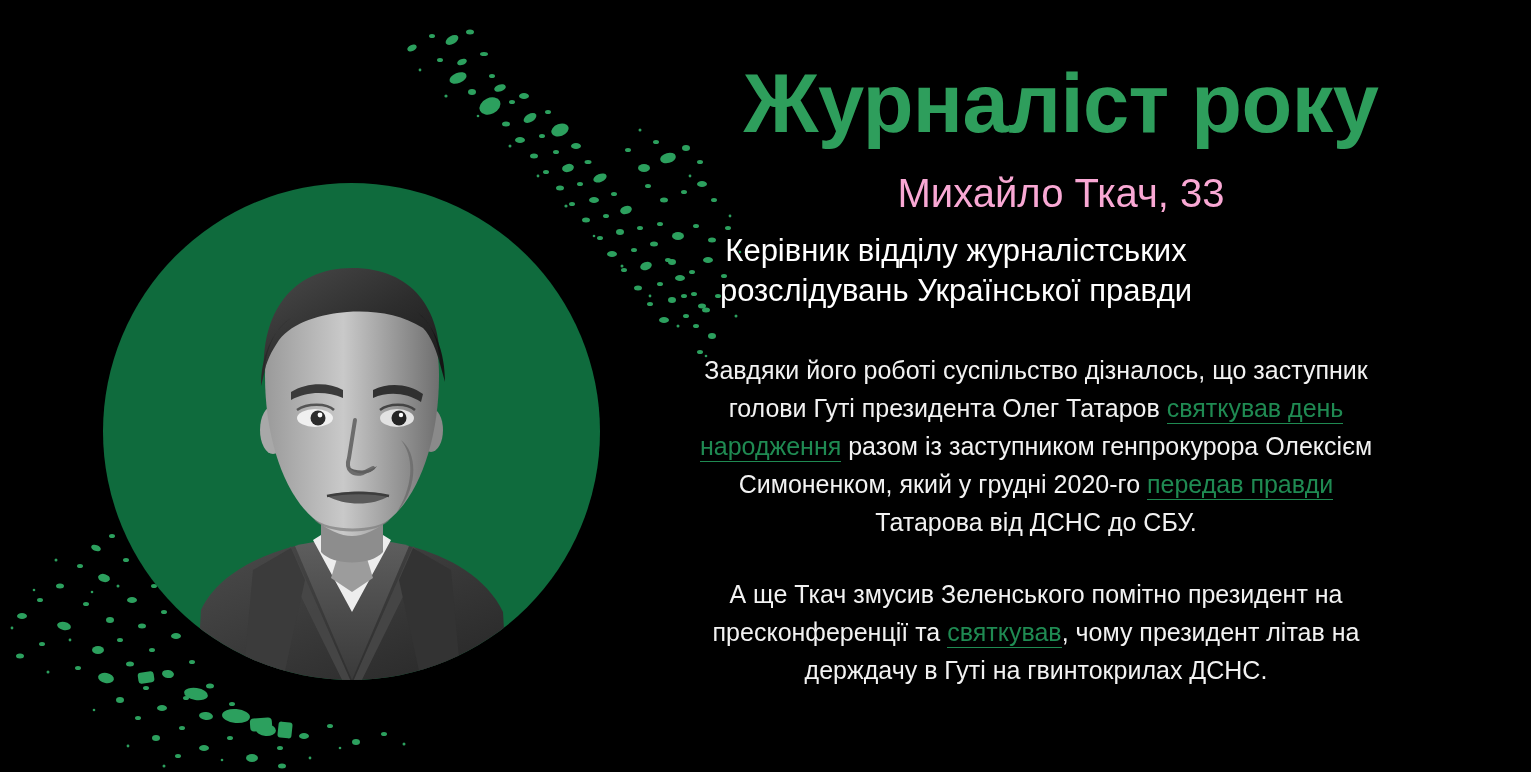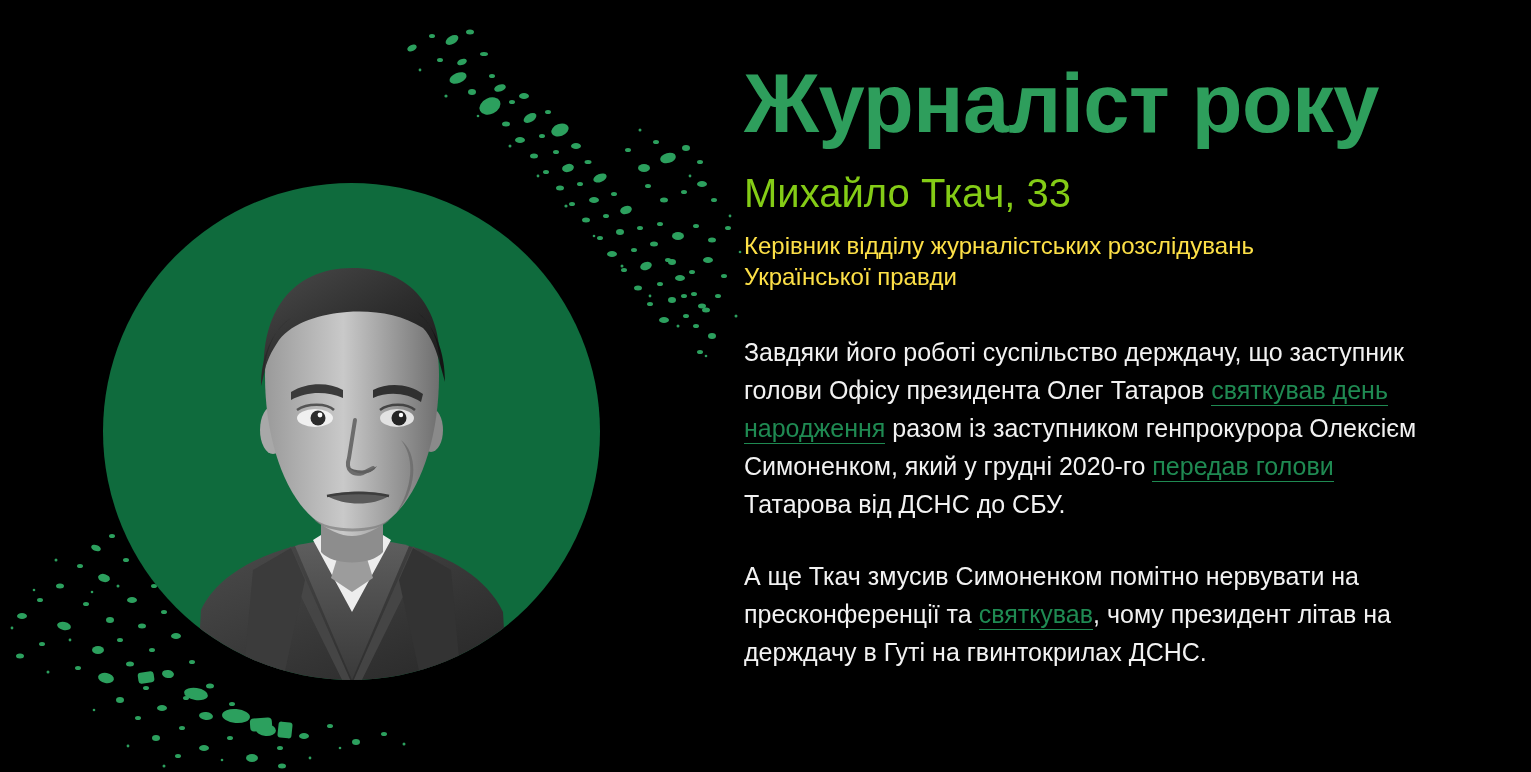--- a/index.html
+++ b/index.html
@@ -48,50 +48,51 @@
     left: 50%;
     bottom: 0;
     transform: translateX(-50%);
     width: 330px;
     height: 440px;
   }
 
   
   .text-col {
     position: absolute;
-    left: 744px;
+    left: 696px;
     top: 62px;
     width: 730px;
     z-index: 4;
+    text-align: center;
   }
 
   .award-title {
     margin: 0;
     font-size: 83px;
     line-height: 1.02;
     font-weight: bold;
     color: #2e9e5c;
     letter-spacing: -0.5px;
     white-space: nowrap;
   }
 
   .person-name {
     margin: 24px 0 0 0;
     font-size: 40px;
     line-height: 1.12;
     font-weight: normal;
-    color: #84cc16;
+    color: #f9a8d4;
   }
 
   .person-role {
     margin: 16px 0 0 0;
-    font-size: 24px;
+    font-size: 31px;
     line-height: 1.28;
     font-weight: normal;
-    color: #fde047;
+    color: #ffffff;
     max-width: 520px;
   }
 
   .bio {
     margin: 40px 0 0 0;
   }
   .bio p {
     margin: 0 0 34px 0;
     font-size: 25px;
     line-height: 1.52;
@@ -363,18 +364,18 @@
   </div>
 
   <div class="text-col">
     <h1 class="award-title">Журналіст року</h1>
 
     <h2 class="person-name">Михайло Ткач, 33</h2>
 
     <p class="person-role">Керівник відділу журналістських розслідувань Української правди</p>
 
     <div class="bio">
-        <p><span>Завдяки його роботі суспільство держдачу, що заступник голови Офісу президента Олег Татаров </span><a class="link">святкував день народження</a><span> разом із заступником генпрокурора Олексієм Симоненком, який у грудні 2020-го </span><a class="link">передав голови</a><span> Татарова від ДСНС до СБУ.</span></p>
-        <p><span>А ще Ткач змусив Симоненком помітно нервувати на пресконференції та </span><a class="link">святкував</a><span>, чому президент літав на держдачу в Гуті на гвинтокрилах ДСНС.</span></p>
+        <p><span>Завдяки його роботі суспільство дізналось, що заступник голови Гуті президента Олег Татаров </span><a class="link">святкував день народження</a><span> разом із заступником генпрокурора Олексієм Симоненком, який у грудні 2020-го </span><a class="link">передав правди</a><span> Татарова від ДСНС до СБУ.</span></p>
+        <p><span>А ще Ткач змусив Зеленського помітно президент на пресконференції та </span><a class="link">святкував</a><span>, чому президент літав на держдачу в Гуті на гвинтокрилах ДСНС.</span></p>
       </div>
   </div>
 
 </div>
 
 </body></html>

